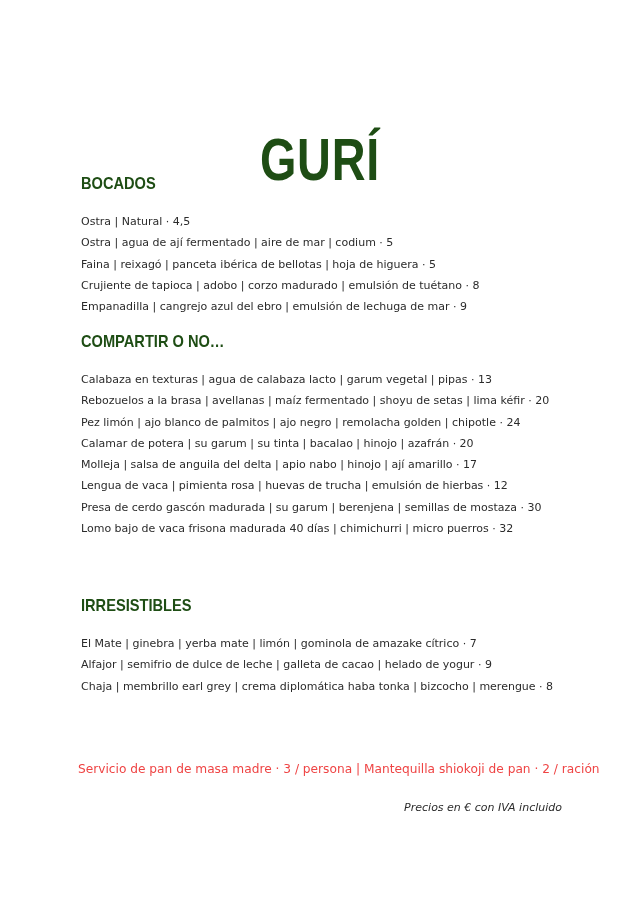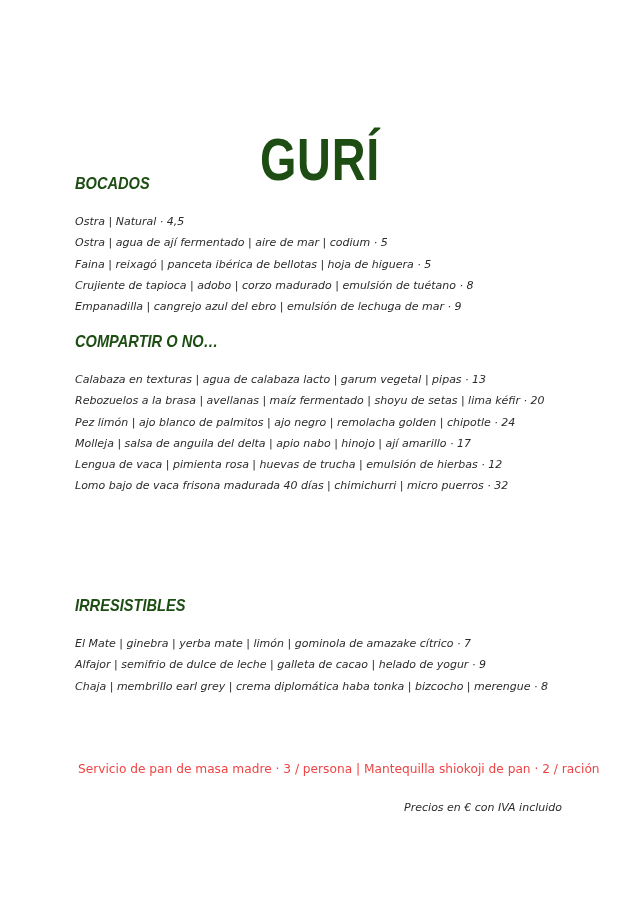--- a/index.html
+++ b/index.html
@@ -29,23 +29,22 @@
     font-weight: bold;
     font-size: 60px;
     line-height: 72px;
     color: #1e4d14;
     letter-spacing: 1px;
     transform: scaleX(0.78);
     transform-origin: center;
   }
   .section {
     position: absolute;
-    left: 75px;
+    left: 81px;
     width: 500px;
-    font-style: italic;
   }
   .section-heading {
     font-family: "Liberation Sans", sans-serif;
     font-weight: bold;
     font-size: 17px;
     color: #1e4d14;
     height: 24px;
     line-height: 24px;
     margin: 0;
     transform: scaleX(0.86);
@@ -102,22 +101,24 @@
       <div class="item">Empanadilla | cangrejo azul del ebro |  emulsión de lechuga de mar · 9</div>
     </div>
   </div>
 
   <div class="section" id="sec-compartir">
     <h2 class="section-heading">COMPARTIR O NO…</h2>
     <div class="items">
       <div class="item">Calabaza en texturas | agua de calabaza lacto | garum vegetal | pipas  · 13</div>
       <div class="item">Rebozuelos a la brasa | avellanas | maíz fermentado | shoyu de setas | lima kéfir · 20</div>
       <div class="item">Pez limón | ajo blanco de palmitos | ajo negro | remolacha golden | chipotle · 24</div>
+      <div class="item">Calamar de potera | su garum | su tinta | bacalao | hinojo | azafrán · 20</div>
       <div class="item">Molleja | salsa de anguila del delta | apio nabo | hinojo | ají amarillo · 17</div>
       <div class="item">Lengua de vaca | pimienta rosa | huevas de trucha | emulsión de hierbas · 12</div>
+      <div class="item">Presa de cerdo gascón madurada | su garum | berenjena | semillas de mostaza · 30</div>
       <div class="item">Lomo bajo de vaca frisona madurada 40 días | chimichurri | micro puerros · 32</div>
     </div>
   </div>
 
   <div class="section" id="sec-irresistibles">
     <h2 class="section-heading">IRRESISTIBLES</h2>
     <div class="items">
       <div class="item">El Mate | ginebra | yerba mate | limón | gominola de amazake cítrico · 7</div>
       <div class="item">Alfajor | semifrio de dulce de leche | galleta de cacao | helado de yogur  · 9</div>
       <div class="item">Chaja | membrillo earl grey | crema diplomática haba tonka | bizcocho | merengue · 8</div>

